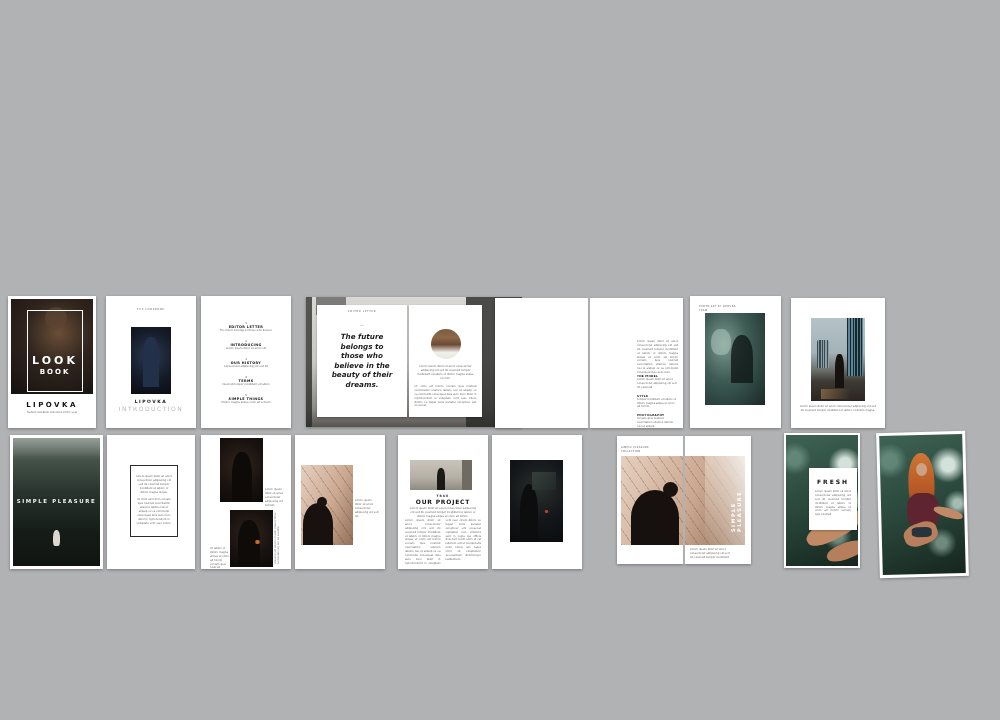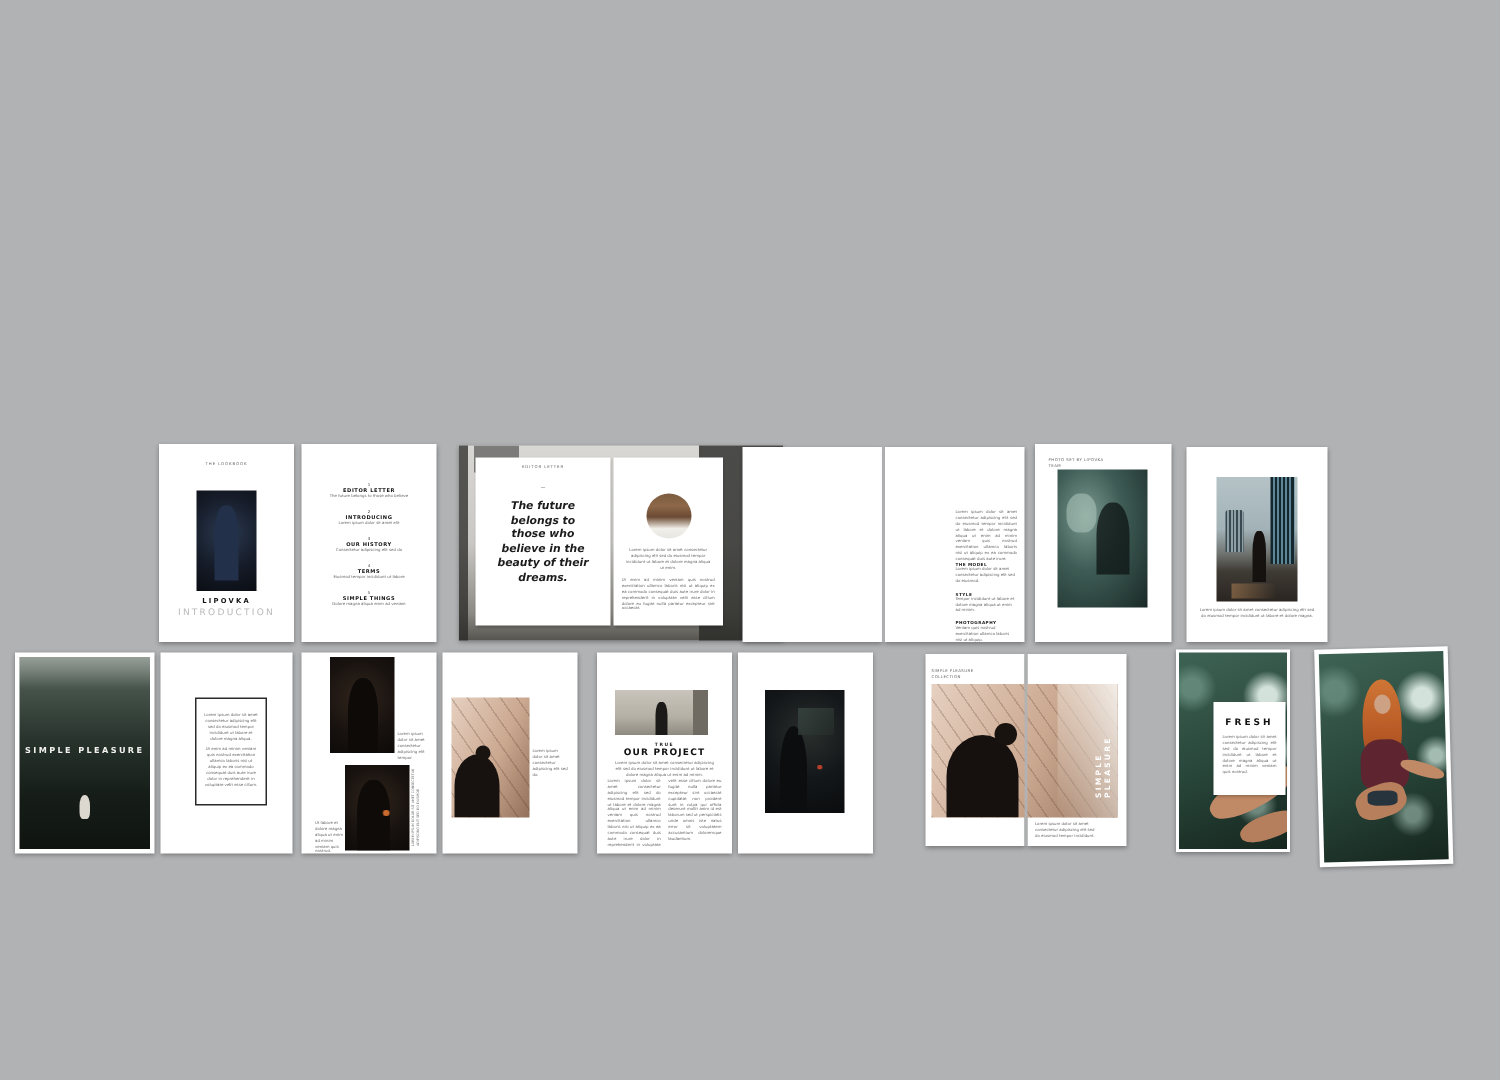--- a/index.html
+++ b/index.html
@@ -31,20 +31,30 @@
      linear-gradient(160deg,#3e6354 0%,#28453a 55%,#16261e 100%);}
   .wall{background:linear-gradient(180deg,#c8c4bb 0%,#b5b0a6 60%,#8f8a80 100%);}
   .city{background:linear-gradient(180deg,#b5c3c7 0%,#a2b2b7 42%,#6e726e 62%,#3e3a34 76%,#2a2521 100%);}
   .fig{position:absolute;background:#16120f;}
 </style>
 </head>
 <body style="background: rgb(177, 178, 180);">
 
 <div id="canvas">
 
+  <div class="page" style="left:8px;top:296px;width:88px;height:132px;">
+    <div class="ph dark-warm" style="left:3px;top:3px;width:82px;height:95px;">
+      <div class="fig" style="left:34px;top:8px;width:22px;height:22px;border-radius:50%;background:#5e4532;opacity:.7;"></div>
+    </div>
+    <div style="position:absolute;left:19px;top:14px;width:54px;height:80px;border:1px solid #ffffff;"></div>
+    <p class="t c" style="left:19px;top:58px;width:56px;font-size:11px;font-weight:bold;letter-spacing:3px;color:#fff;">LOOK</p>
+    <p class="t c" style="left:19px;top:72px;width:56px;font-size:7px;font-weight:bold;letter-spacing:2px;color:#fff;">BOOK</p>
+    <p class="t c" style="left:4px;top:105px;width:80px;font-size:7px;font-weight:bold;letter-spacing:2.5px;color:#111;">LIPOVKA</p>
+    <p class="t c micro2" style="left:8px;top:115px;width:72px;">Fashion lookbook collection of the year</p>
+  </div>
 
   <div class="page" style="left:106px;top:296px;width:90px;height:132px;">
     <p class="t c micro2" style="left:20px;top:12px;width:50px;letter-spacing:.6px;">THE LOOKBOOK</p>
     <div class="ph dark-navy" style="left:25px;top:31px;width:40px;height:67px;">
       <div class="fig" style="left:12px;top:10px;width:16px;height:50px;border-radius:40% 40% 0 0;background:#22304a;"></div>
     </div>
     <p class="t c" style="left:10px;top:103px;width:70px;font-size:4.5px;font-weight:bold;letter-spacing:1.5px;color:#111;">LIPOVKA</p>
     <p class="t c" style="left:5px;top:109px;width:80px;font-size:6px;letter-spacing:1.5px;color:#b9b9b9;">INTRODUCTION</p>
   </div>
 

